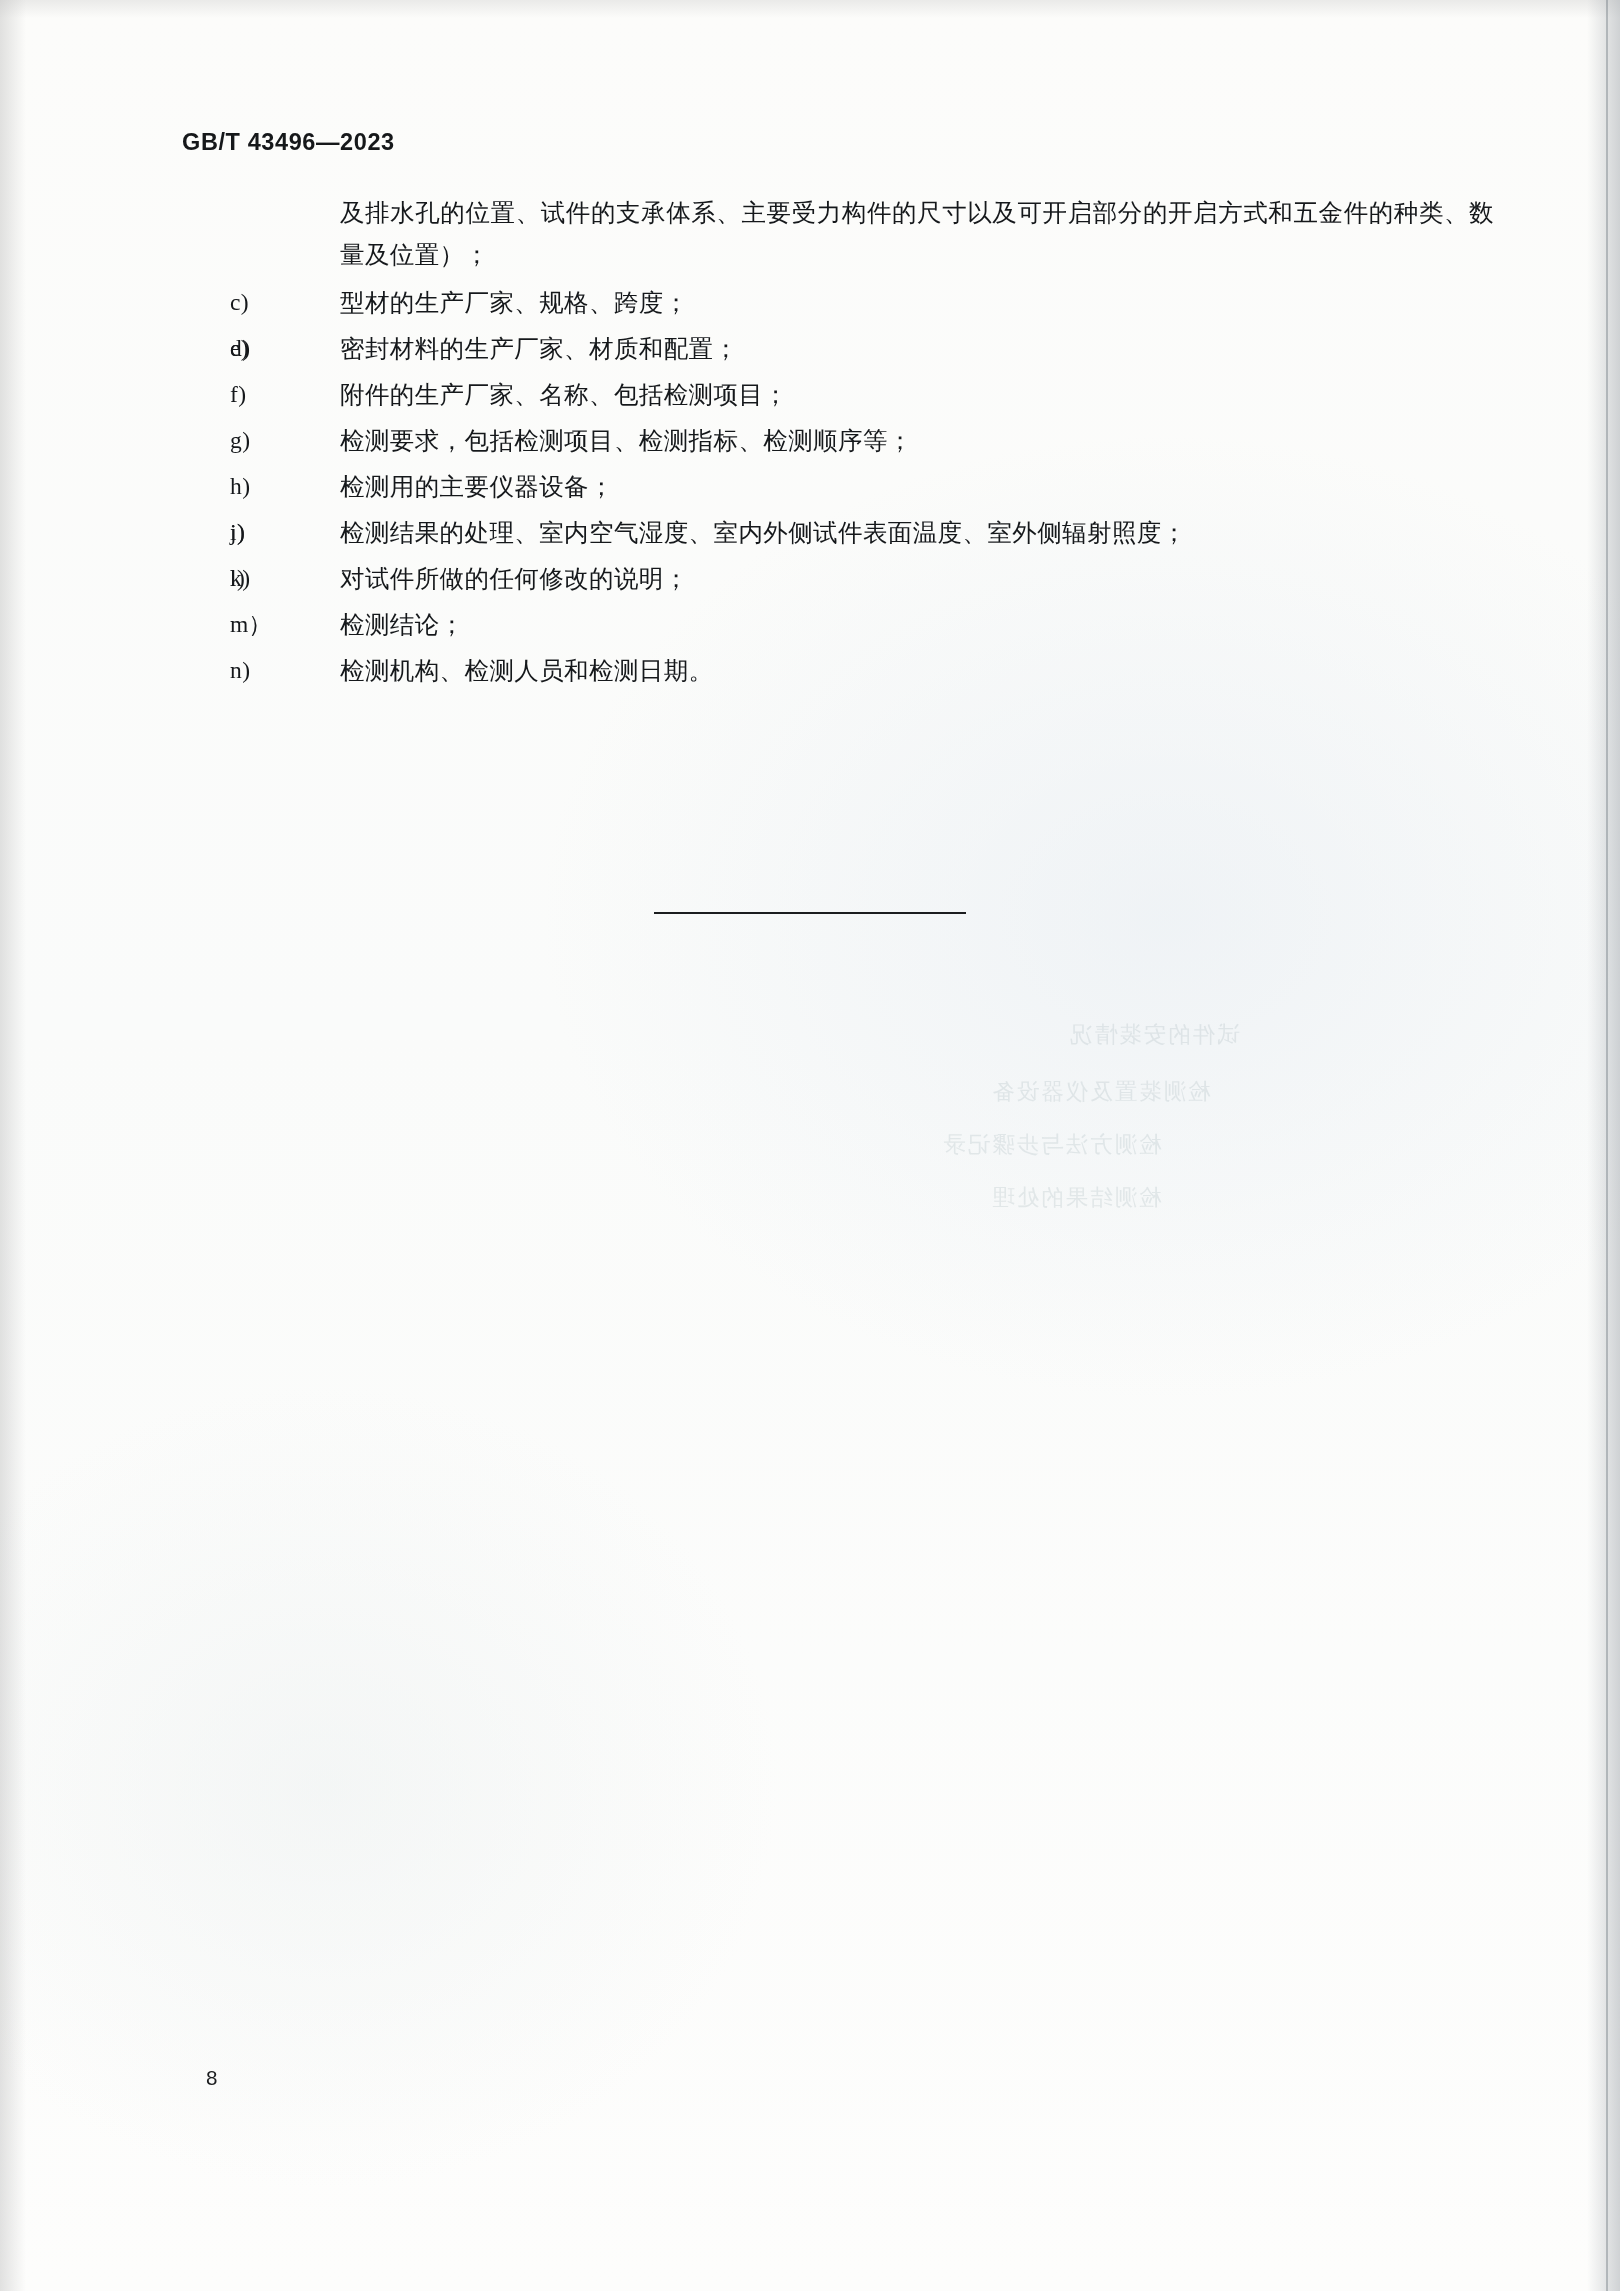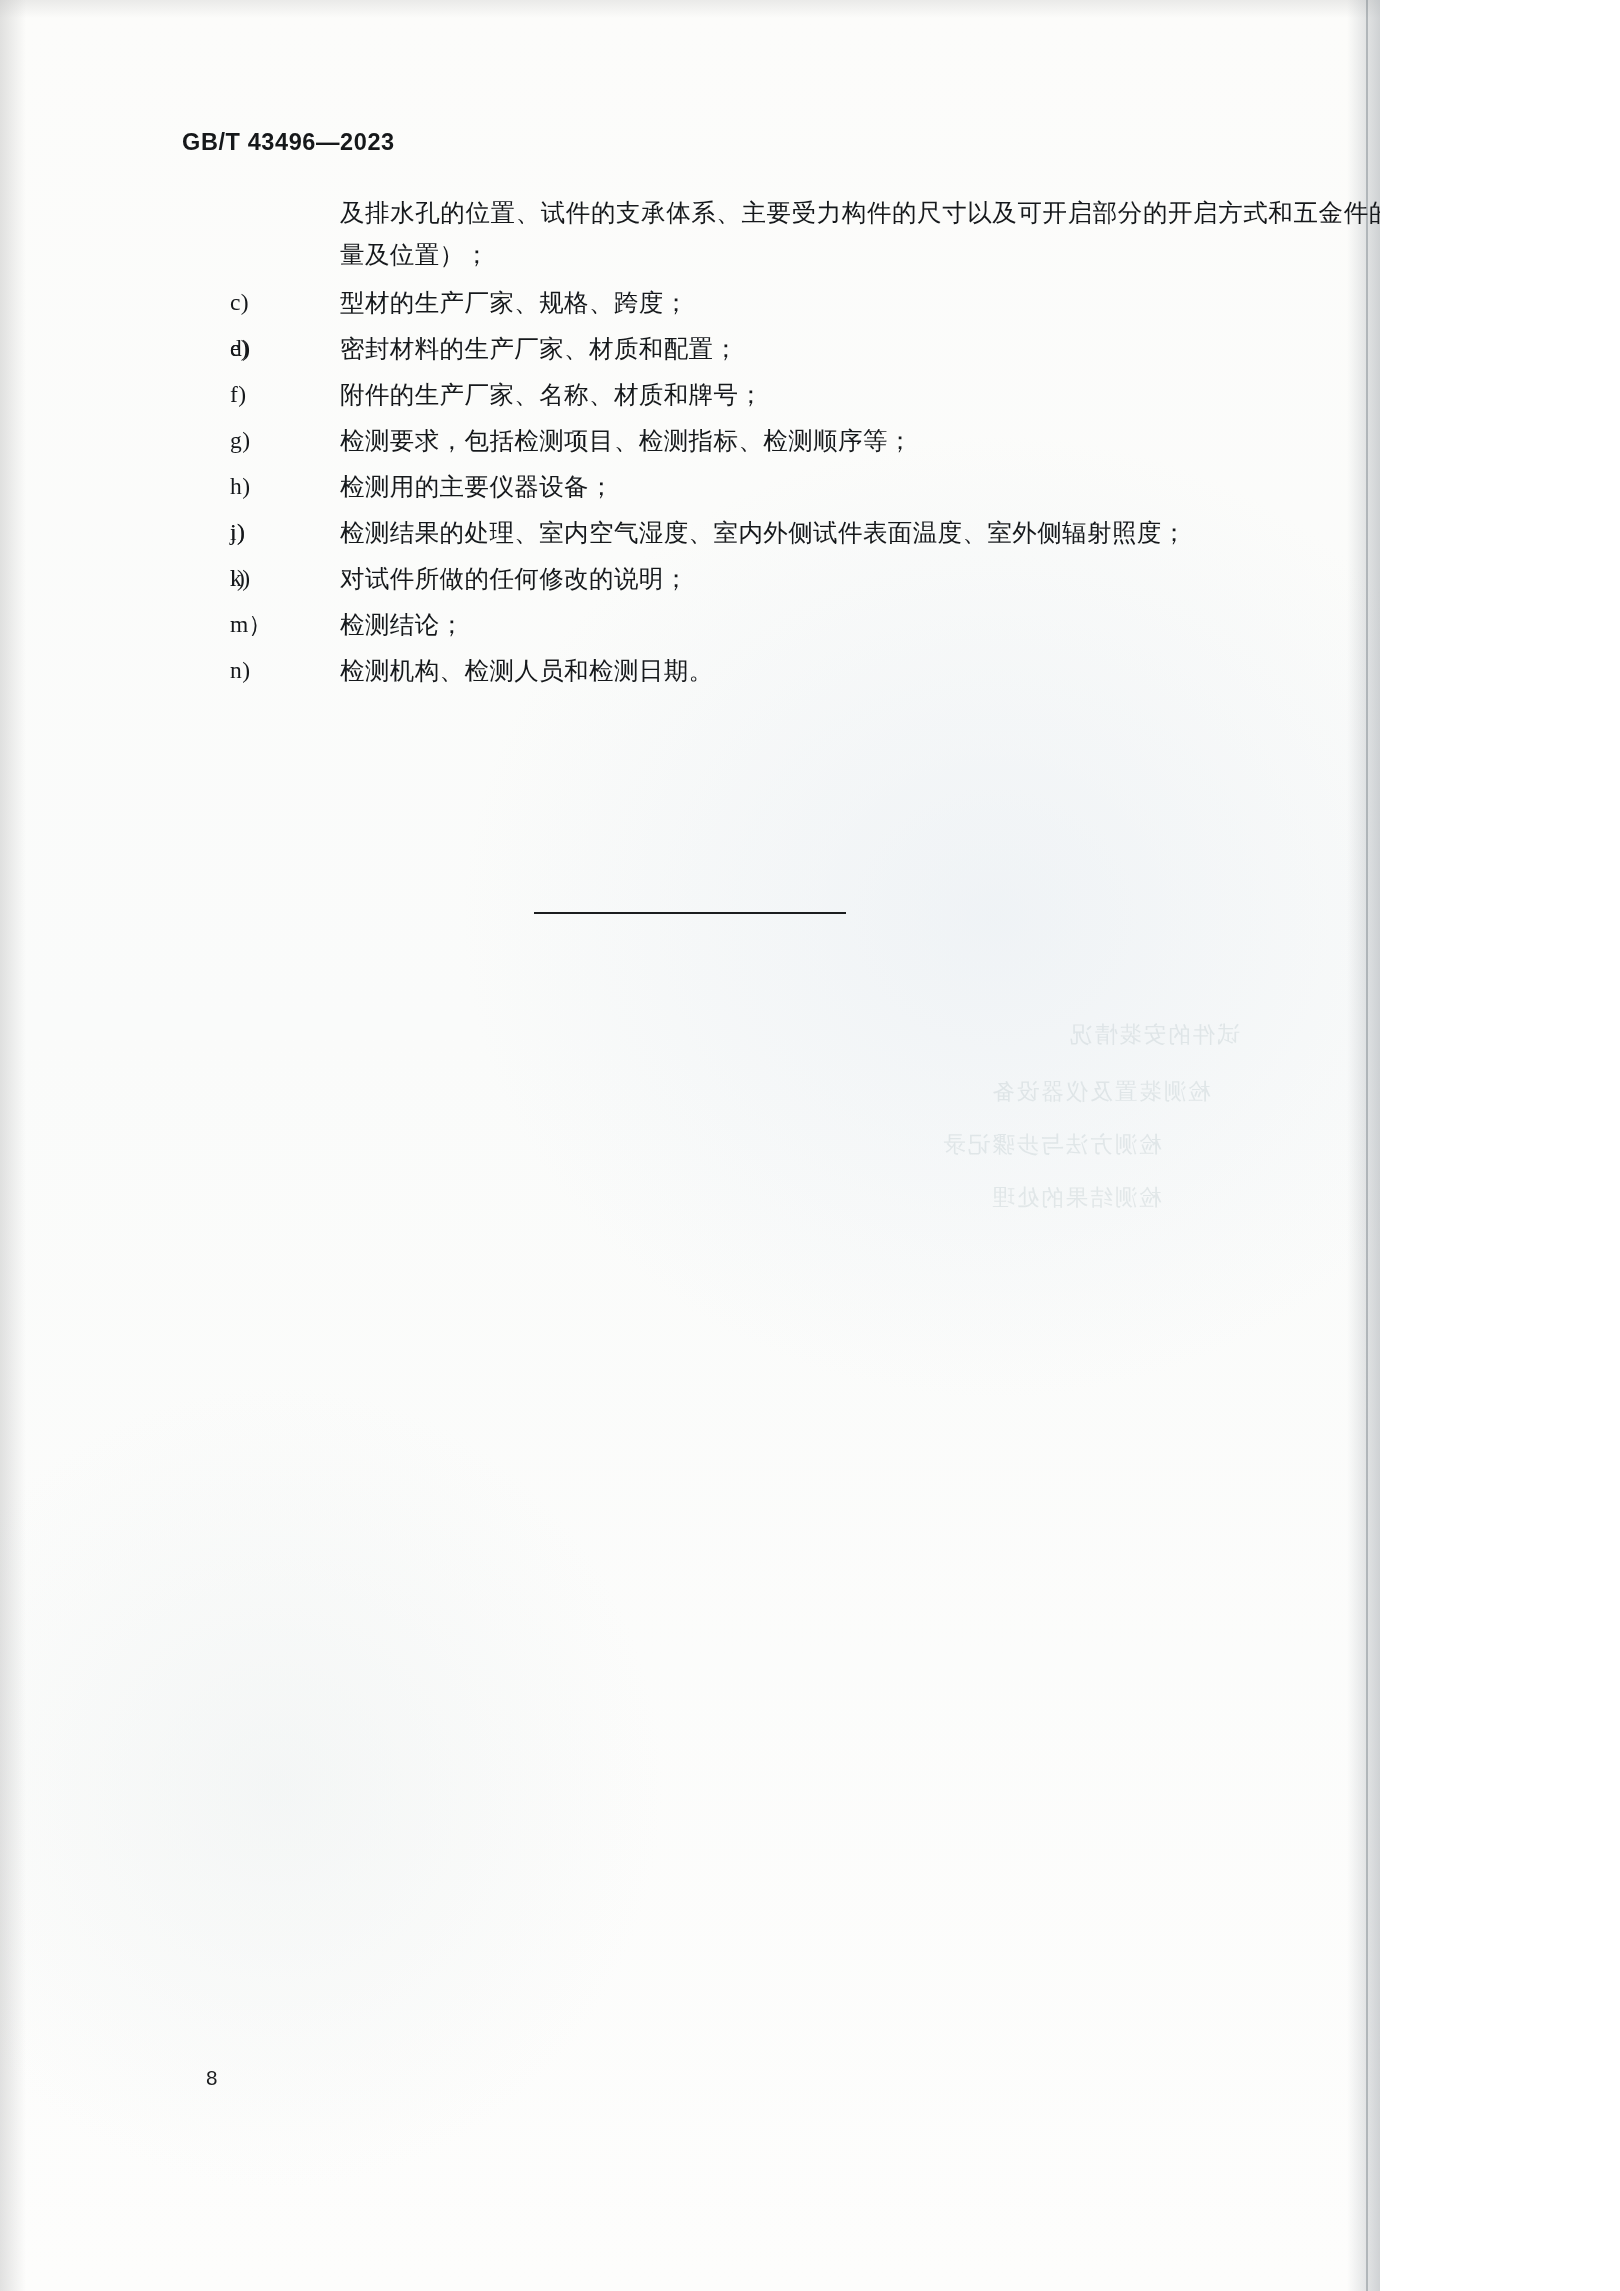--- a/index.html
+++ b/index.html
@@ -5,21 +5,21 @@
   html, body {
     margin: 0;
     padding: 0;
     background: #ffffff;
   }
   body {
     font-family: "Liberation Serif", serif;
   }
   .page {
     position: relative;
-    width: 1380px;
+    width: 1620px;
     height: 2292px;
     background: #fdfdfc;
     overflow: hidden;
   }
   
   .scan-tint {
     position: absolute;
     inset: 0;
     background:
       radial-gradient(ellipse 55% 30% at 72% 40%, rgba(230,236,242,0.55), rgba(255,255,255,0) 70%),
@@ -168,21 +168,21 @@
       </li>
       <li>
         <span class="marker">d)</span>
       </li>
       <li>
         <span class="marker">e)</span>
         <span>密封材料的生产厂家、材质和配置；</span>
       </li>
       <li>
         <span class="marker">f)</span>
-        <span>附件的生产厂家、名称、材质和牌号；</span>
+        <span>附件的生产厂家、名称、包括检测项目；</span>
       </li>
       <li>
         <span class="marker">g)</span>
         <span>检测要求，包括检测项目、检测指标、检测顺序等；</span>
       </li>
       <li>
         <span class="marker">h)</span>
         <span>检测用的主要仪器设备；</span>
       </li>
       <li>

